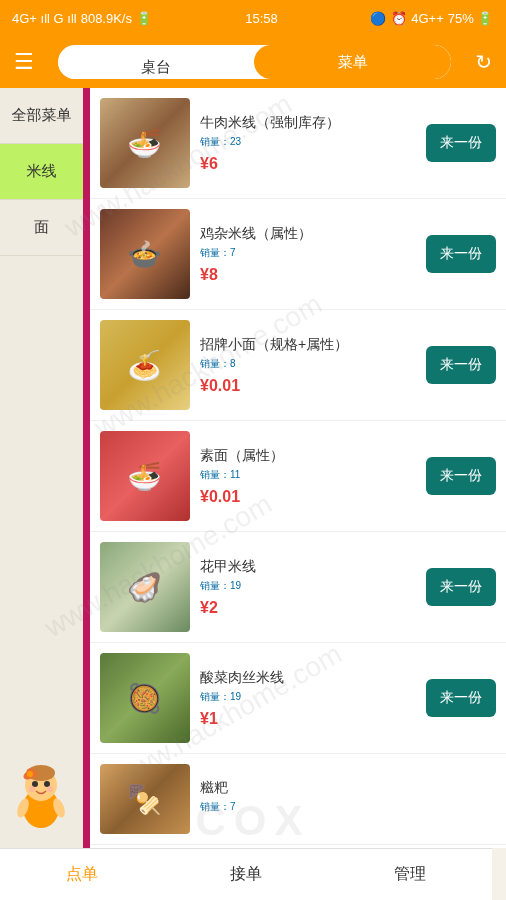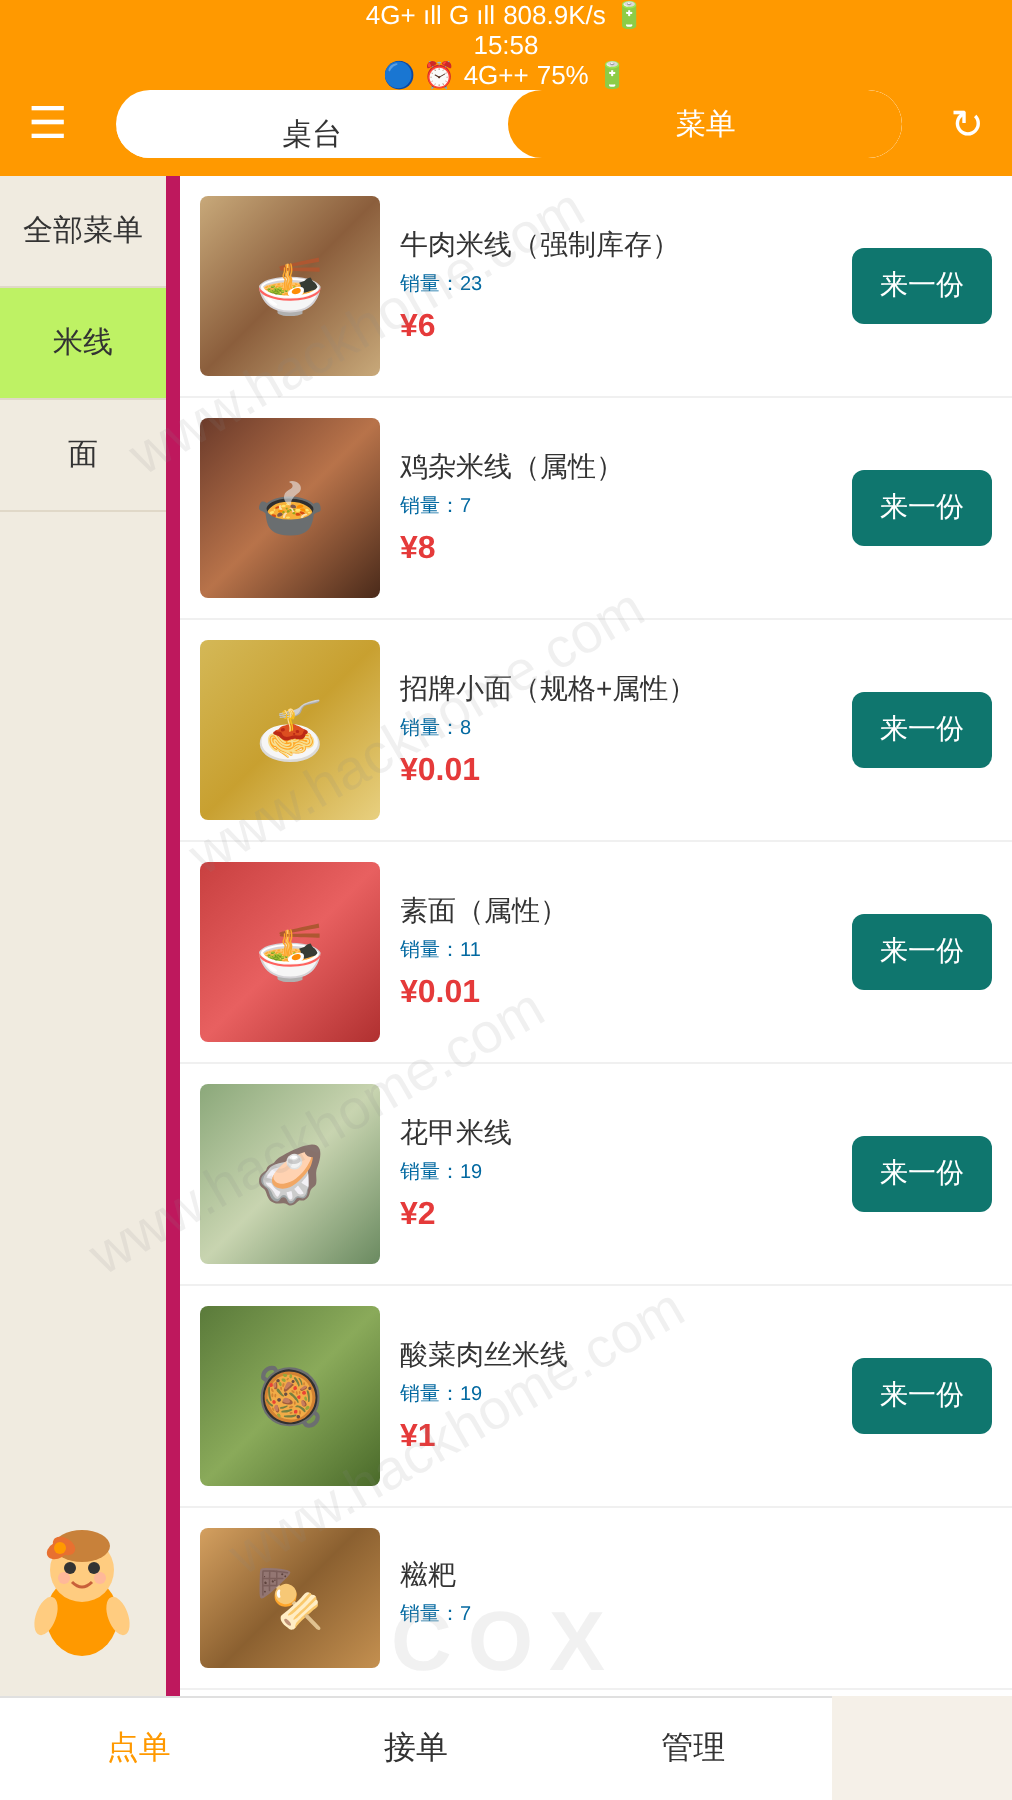--- a/index.html
+++ b/index.html
@@ -16,21 +16,20 @@
     
     .status-bar {
       background: #ff9900;
       height: 36px;
       display: flex;
       align-items: center;
       justify-content: space-between;
       padding: 0 12px;
       color: white;
       font-size: 13px;
-      flex-direction: column;
     }
     .status-left { display: flex; align-items: center; gap: 4px; }
     .status-right { display: flex; align-items: center; gap: 4px; }
 
     
     .header {
       background: #ff9900;
       height: 52px;
       display: flex;
       align-items: center;
@@ -169,21 +168,21 @@
       cursor: pointer;
       flex-shrink: 0;
       white-space: nowrap;
     }
 
     
     .bottom-nav {
       position: absolute;
       bottom: 0;
       left: 0;
-      width: 416px;
+      width: 492px;
       height: 52px;
       background: white;
       border-top: 1px solid #e0e0e0;
       display: flex;
     }
     .nav-item {
       flex: 1;
       display: flex;
       align-items: center;
       justify-content: center;

